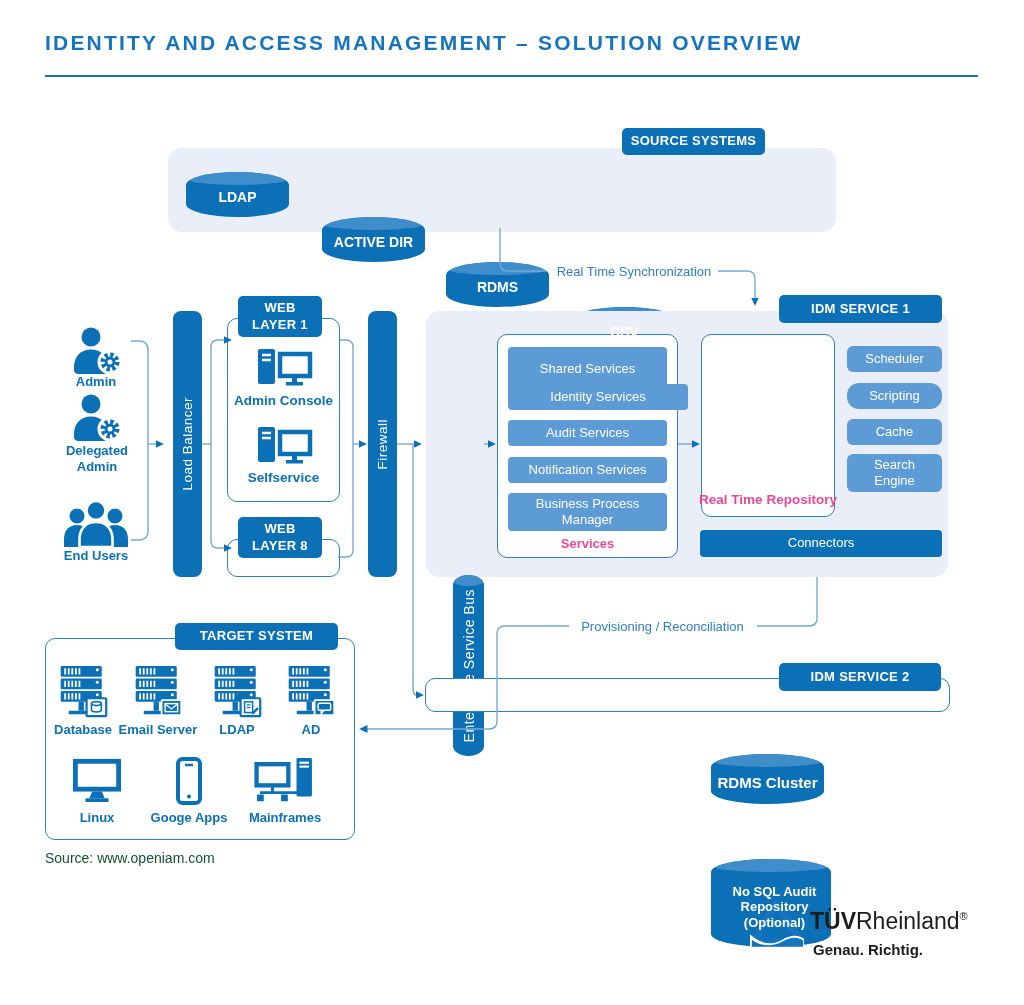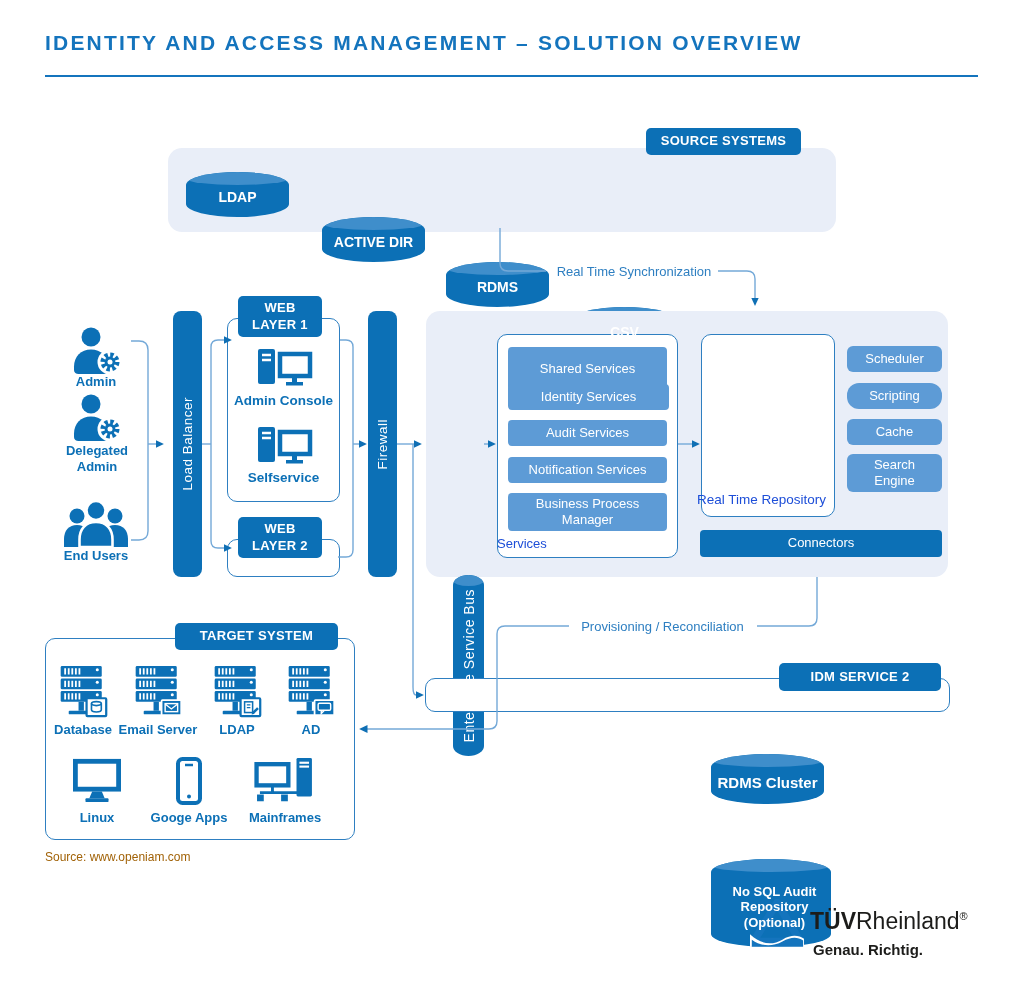--- a/index.html
+++ b/index.html
@@ -4,23 +4,23 @@
 <style>
   html,body{margin:0;padding:0;background:#fff;}
   .stage{position:relative;width:1024px;height:1005px;background:#fff;overflow:hidden;
          font-family:"Liberation Sans",sans-serif;}
   .abs{position:absolute;}
   
   .title{left:45px;top:31px;width:960px;font-size:21px;font-weight:800;letter-spacing:2.2px;
          color:#1474bd;}
   .rule{left:45px;top:75px;width:933px;height:2px;background:#1474bd;}
   .flow-text{font-size:13px;color:#2e7fc1;text-align:center;}
-  .cap-label{font-size:13px;font-weight:normal;color:#1d4ed8;}
+  .cap-label{font-size:13px;font-weight:bold;color:#ec4899;text-align:center;}
   .node-label{font-size:13px;font-weight:bold;color:#0c70b6;text-align:center;line-height:1.25;}
-  .note{font-size:12px;color:#a16207;}
+  .note{font-size:14px;color:#14532d;}
   
   .panel{background:#e9eef8;border-radius:14px;}
   .label-box{background:#0c70b6;border-radius:5px;color:#fff;font-weight:bold;font-size:13px;
              letter-spacing:.3px;display:flex;align-items:center;justify-content:center;
              text-align:center;line-height:1.3;z-index:3;}
   .outline-box{background:#fff;border:1.6px solid #2e7fc1;border-radius:10px;box-sizing:border-box;}
   .btn-mid{background:#5d9bd6;border-radius:4px;color:#fff;font-size:13px;display:flex;
            align-items:center;justify-content:center;text-align:center;line-height:1.25;}
   .bar{background:#0c70b6;border-radius:8px;color:#fff;display:flex;align-items:center;
        justify-content:center;}
@@ -79,21 +79,21 @@
 
       <path d="M817,577 V618 Q817,626 809,626 H757"></path>
       <path d="M569,626 H505 Q497,626 497,634 V721 Q497,729 489,729 H367" marker-end="url(#arr)"></path>
     </g>
   </svg>
 
   <div class="abs flow-text" style="left:549px;top:264px;width:170px;">Real Time Synchronization</div>
   <div class="abs flow-text" style="left:565px;top:619px;width:195px;">Provisioning / Reconciliation</div>
 
   <div class="abs panel" style="left:168px;top:148px;width:668px;height:84px;"></div>
-  <div class="abs label-box" style="left:646px;top:128px;width:155px;height:27px;text-align:right;">SOURCE SYSTEMS</div>
+  <div class="abs label-box" style="left:622px;top:128px;width:143px;height:27px;text-align:right;">SOURCE SYSTEMS</div>
   <div class="abs cyl cyl-h" style="left:186px;top:172px;width:103px;height:41px;font-size:14px;padding-top:4px;">
       <span>LDAP</span>
     </div>
   <div class="abs cyl cyl-h" style="left:322px;top:172px;width:103px;height:41px;font-size:14px;padding-top:4px;">
       <span>ACTIVE DIR</span>
     </div>
   <div class="abs cyl cyl-h" style="left:446px;top:172px;width:103px;height:41px;font-size:14px;padding-top:4px;">
       <span>RDMS</span>
     </div>
   <div class="abs cyl cyl-h" style="left:573px;top:172px;width:103px;height:41px;font-size:14px;padding-top:4px;">
@@ -167,31 +167,32 @@
       <line x1="7" y1="6" x2="16" y2="6" stroke="#fff" stroke-width="2.5"></line>
       <line x1="7" y1="11" x2="16" y2="11" stroke="#fff" stroke-width="2.5"></line>
       <rect x="25" y="5" width="30" height="22" fill="none" stroke="#0c70b6" stroke-width="4.5"></rect>
       <rect x="37" y="27" width="5" height="6"></rect>
       <rect x="31" y="33" width="17" height="3.5"></rect>
     </svg>
   </div>
   <div class="abs node-label" style="left:227px;top:470px;width:113px;z-index:3;font-size:13.5px;">Selfservice</div>
 
   <div class="abs outline-box" style="left:227px;top:539px;width:113px;height:38px;"></div>
-  <div class="abs label-box" style="left:238px;top:517px;width:84px;height:41px;padding:0 13px;box-sizing:border-box;">WEB LAYER 2</div>
+  <div class="abs label-box" style="left:238px;top:517px;width:84px;height:41px;padding:0 13px;box-sizing:border-box;">WEB LAYER 8</div>
 
   <div class="abs panel" style="left:426px;top:311px;width:522px;height:266px;"></div>
+  <div class="abs label-box" style="left:779px;top:295px;width:163px;height:28px;">IDM SERVICE 1</div>
 
   <div class="abs cyl cyl-v" style="left:453px;top:350px;width:31px;height:181px;font-weight:normal;">
     <span class="vtext" style="font-size:14px;">Enterprise Service Bus</span>
     </div>
 
   <div class="abs outline-box" style="left:497px;top:334px;width:181px;height:224px;"></div>
   <div class="abs btn-mid" style="left:508px;top:347px;width:159px;height:44px;">Shared Services</div>
-  <div class="abs btn-mid" style="left:508px;top:384px;width:161px;height:26px;">Identity Services</div>
+  <div class="abs btn-mid" style="left:508px;top:384px;width:180px;height:26px;">Identity Services</div>
   <div class="abs btn-mid" style="left:508px;top:457px;width:159px;height:26px;">Notification Services</div>
   <div class="abs btn-mid" style="left:508px;top:420px;width:159px;height:26px;">Audit Services</div>
   <div class="abs btn-mid" style="left:508px;top:493px;width:159px;height:38px;padding:0 18px;box-sizing:border-box;">Business Process Manager</div>
   <div class="abs cap-label" style="left:497px;top:536px;width:181px;">Services</div>
 
   <div class="abs outline-box" style="left:701px;top:334px;width:134px;height:183px;"></div>
   <div class="abs cyl cyl-h" style="left:711px;top:348px;width:113px;height:44px;font-size:15px;padding-top:6px;">
     <span>RDMS Cluster</span>
     </div>
   <div class="abs cyl cyl-h" style="left:711px;top:403px;width:113px;height:80px;font-size:13px;padding-top:8px;line-height:1.2;padding-left:7px;">

